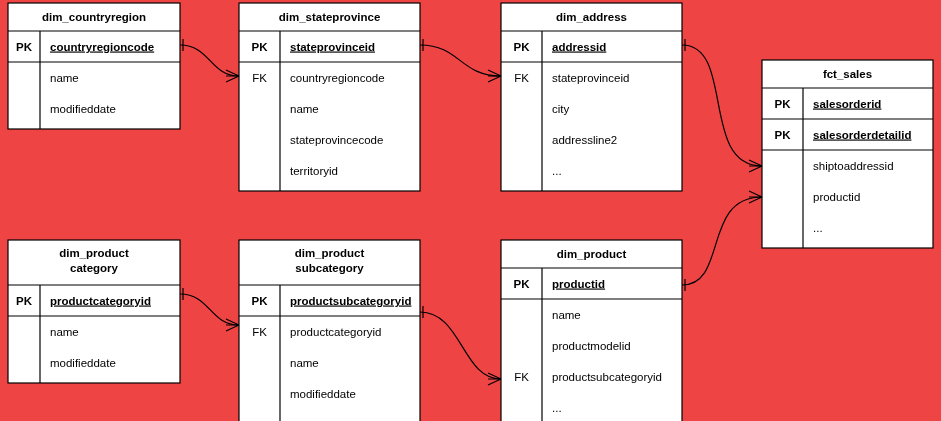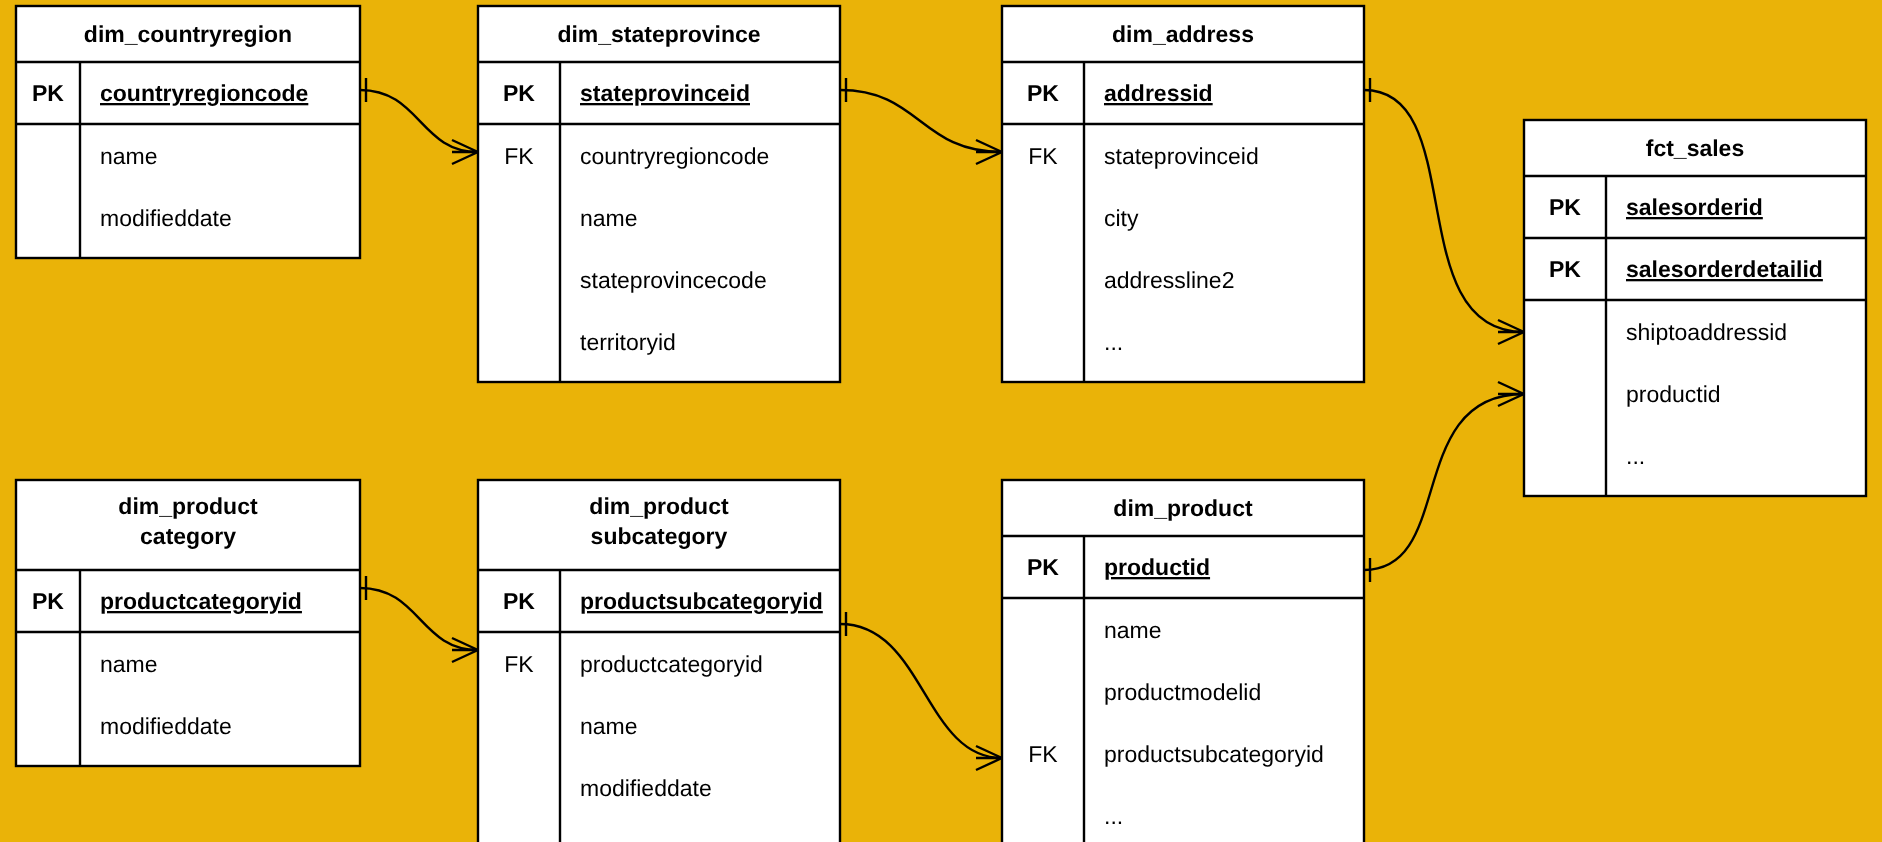--- a/index.html
+++ b/index.html
@@ -4,21 +4,21 @@
 <style>
   html, body {
     margin: 0;
     padding: 0;
     background: #ffffff;
   }
   #canvas {
     position: relative;
     width: 941px;
     height: 421px;
-    background: #eab308;
+    background: #ef4444;
     font-family: "Liberation Sans", sans-serif;
     overflow: hidden;
   }
   svg.diagram {
     position: absolute;
     left: 0;
     top: 0;
     width: 941px;
     height: 421px;
   }

